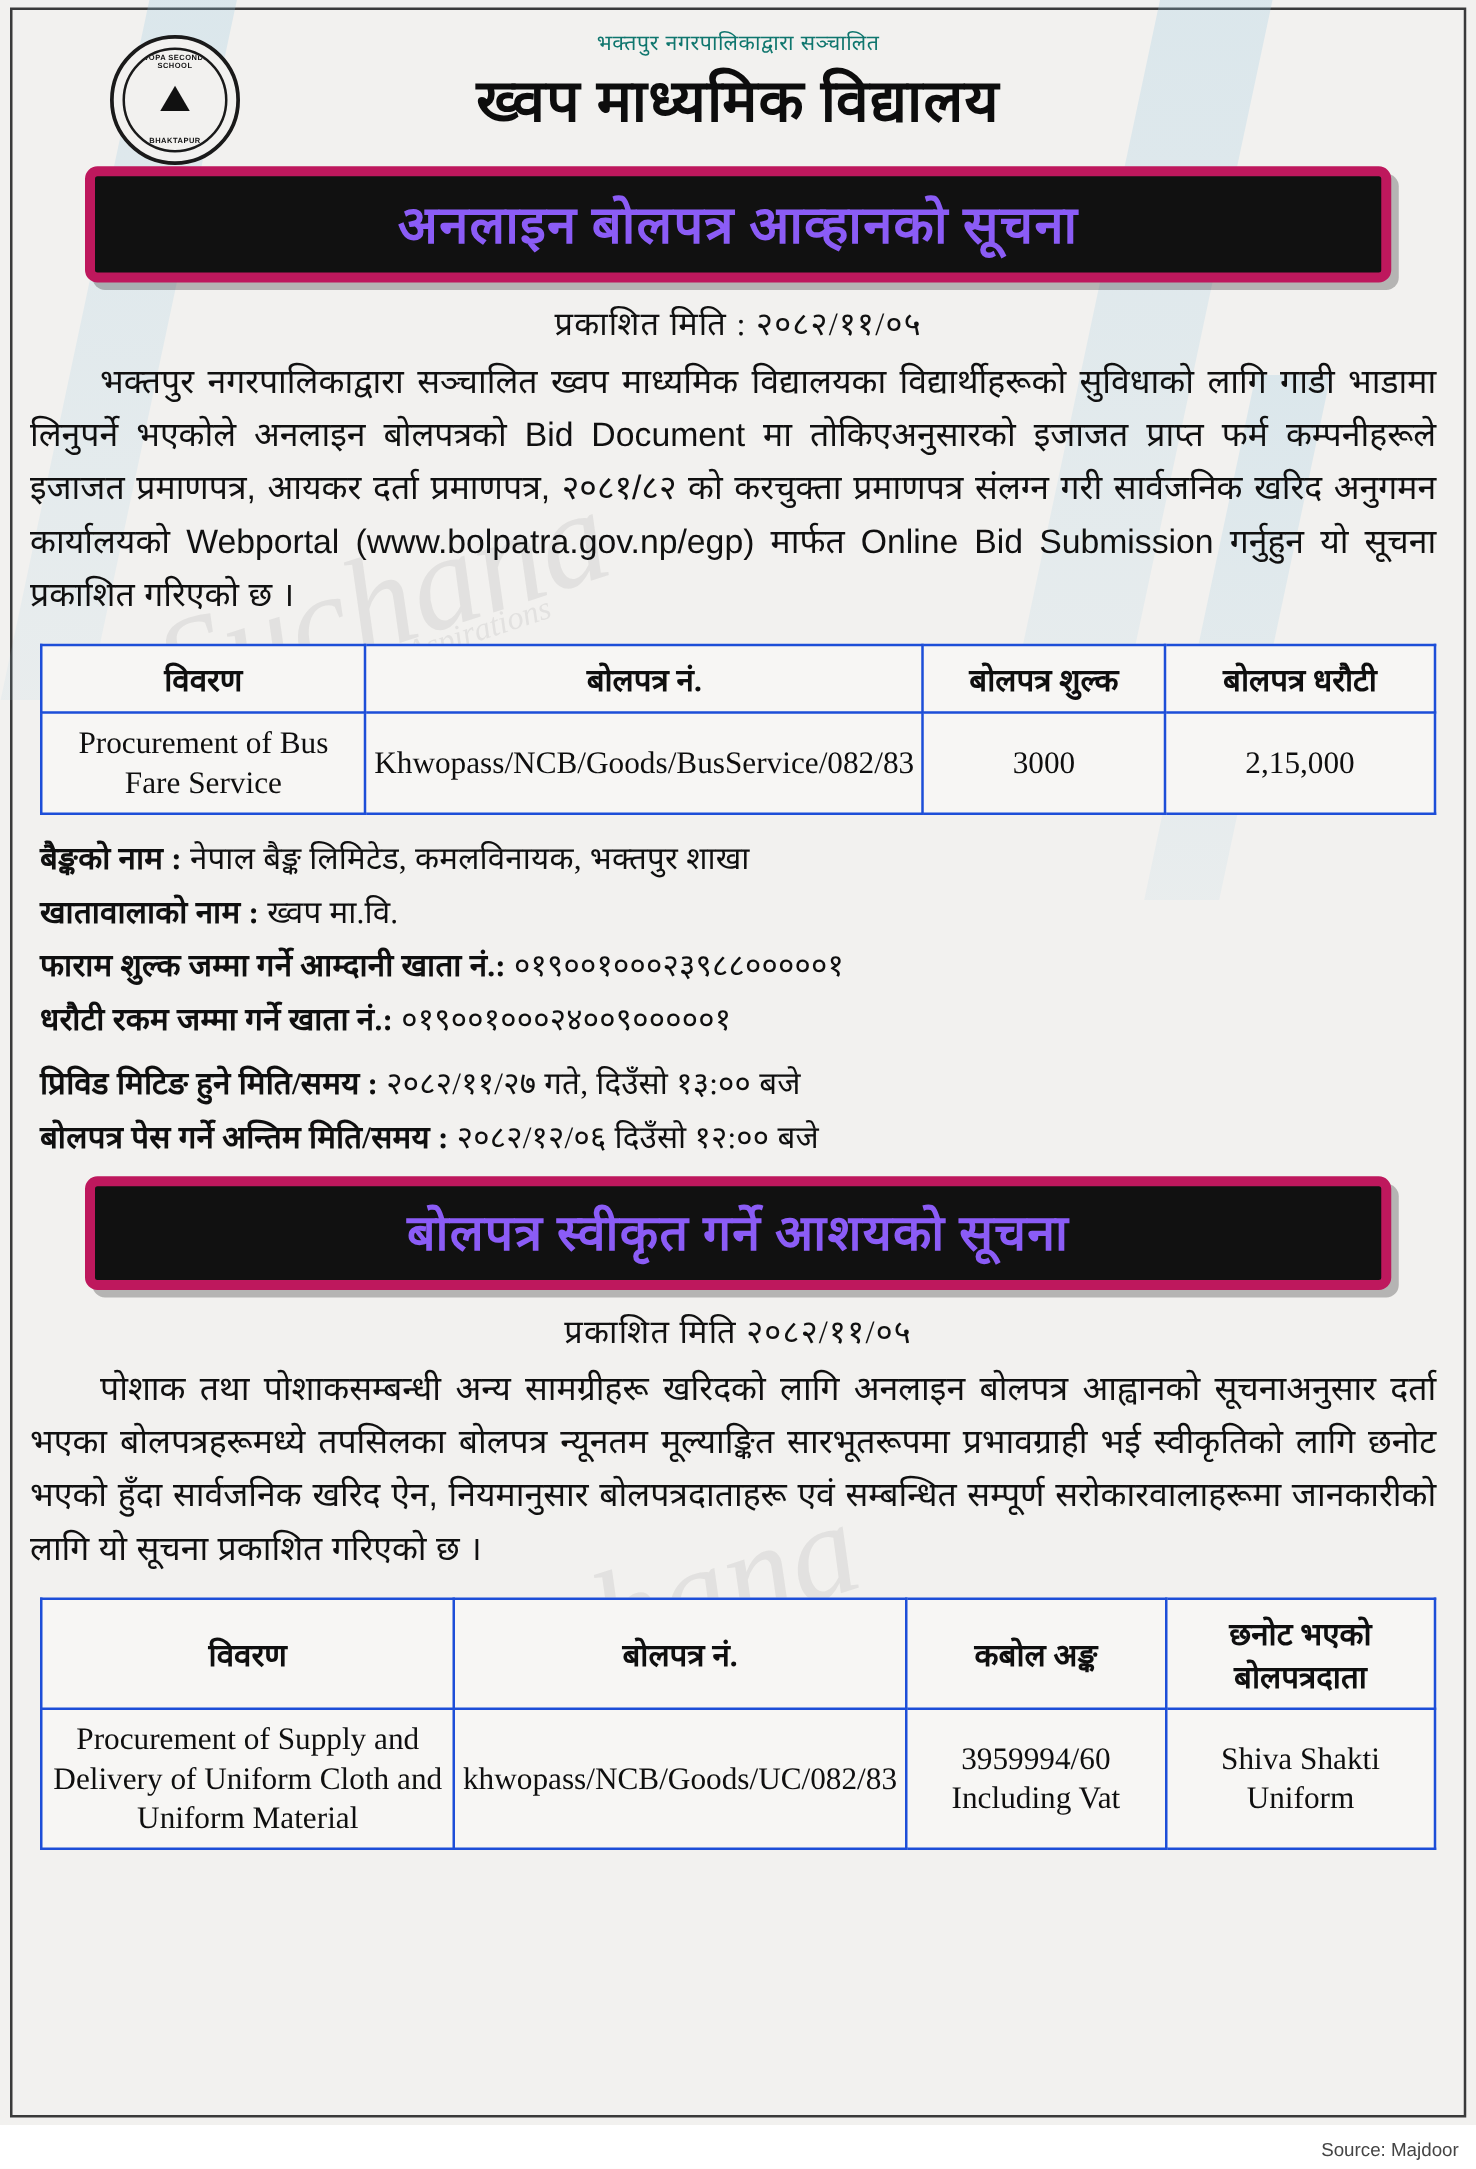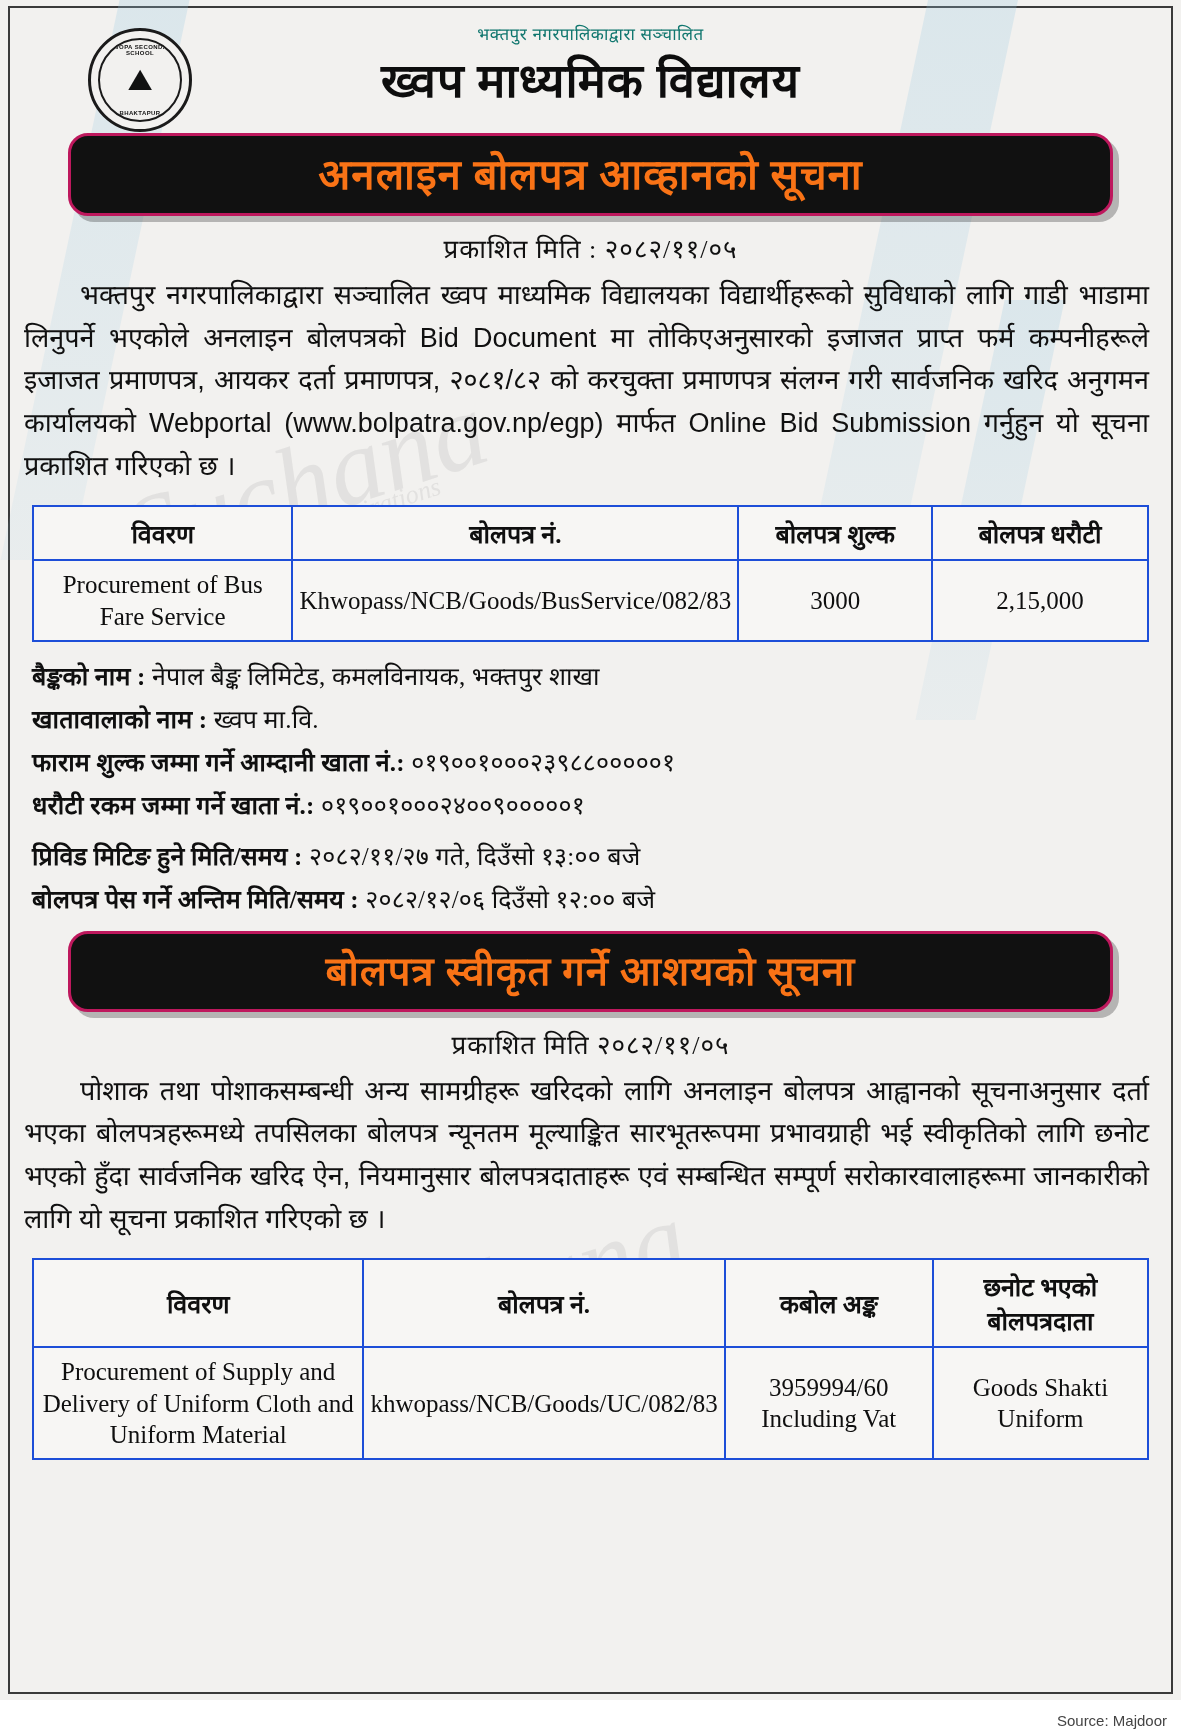--- a/index.html
+++ b/index.html
@@ -76,23 +76,23 @@
   }
   .hdr-line3 {
     font-family: "Liberation Serif", serif;
     font-size: 22px; color: #1a1a1a;
   }
 
   
   .banner-wrap { margin: 14px 46px 0 46px; position: relative; }
   .banner {
     background: #111111;
-    color: #f97316;
-    border-radius: 20px;
-    border: 3px solid #be185d;
+    color: #8b5cf6;
+    border-radius: 10px;
+    border: 8px solid #be185d;
     box-shadow: 6px 6px 0 rgba(0,0,0,.25);
     text-align: center;
     padding: 8px 10px 12px 10px;
     font-family: "Liberation Serif", serif;
     font-weight: bold;
     font-size: 42px;
     letter-spacing: 1px;
   }
   .banner.second { font-size: 40px; }
 
@@ -257,21 +257,21 @@
           <th style="width:26%">बोलपत्र नं.</th>
           <th style="width:20%">कबोल अङ्क</th>
           <th style="width:21%">छनोट भएको बोलपत्रदाता</th>
         </tr>
       </thead>
       <tbody>
         <tr>
           <td>Procurement of Supply and Delivery of Uniform Cloth and Uniform Material</td>
           <td>khwopass/NCB/Goods/UC/082/83</td>
           <td>3959994/60 Including Vat</td>
-          <td>Goods Shakti Uniform</td>
+          <td>Shiva Shakti Uniform</td>
         </tr>
       </tbody>
     </table>
 
   </div>
 </div>
 
 <div class="footer-strip"></div>
 <div class="source">Source: Majdoor</div>
 

